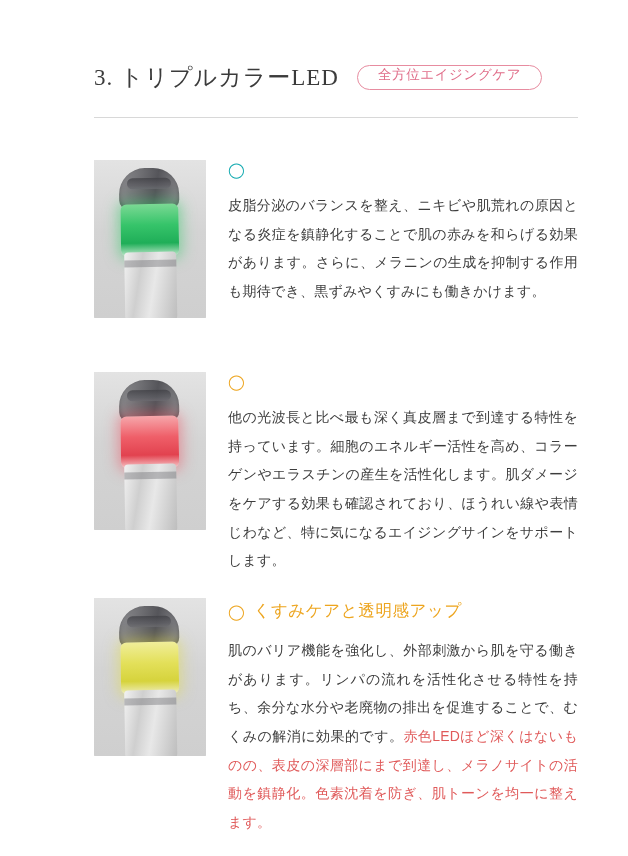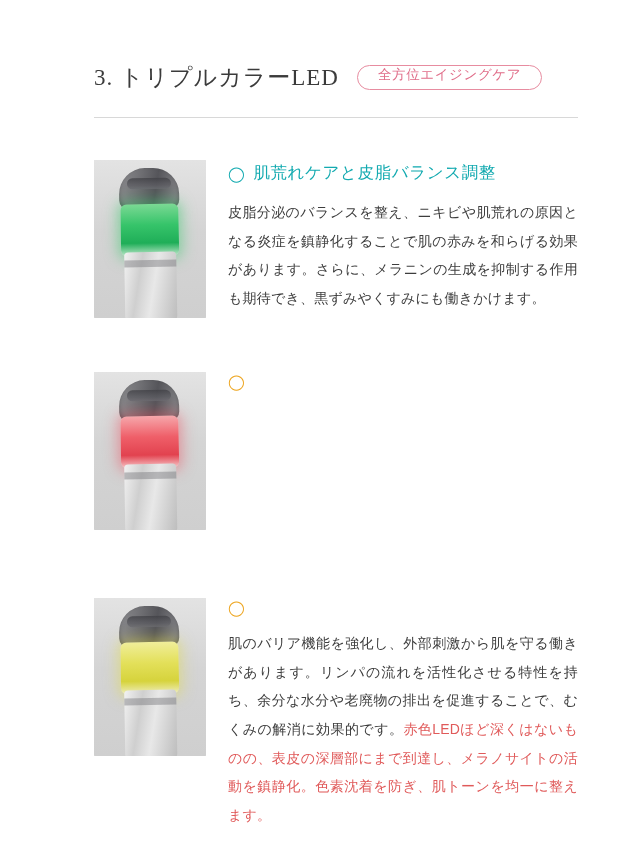--- a/index.html
+++ b/index.html
@@ -190,54 +190,55 @@
       <div class="dev">
         <div class="head"></div>
         <div class="glow green"></div>
         <div class="body"></div>
         <div class="band"></div>
       </div>
     </div>
     <div class="sec-text">
       <div class="sec-title">
         <span class="circle-icon">◯</span>
-        <span>肌荒れケアと皮脂バランス調整</span>
       </div>
       <div class="sec-body"><span>皮脂分泌のバランスを整え、ニキビや肌荒れの原因となる炎症を鎮静化することで肌の赤みを和らげる効果があります。さらに、メラニンの生成を抑制する作用も期待でき、黒ずみやくすみにも働きかけます。</span></div>
     </div>
   </div>
 
   <div class="section sec2">
     <div class="thumb">
       <div class="bg"></div>
       <div class="dev">
         <div class="head"></div>
         <div class="glow red"></div>
         <div class="body"></div>
         <div class="band"></div>
       </div>
     </div>
     <div class="sec-text">
       <div class="sec-title">
         <span class="circle-icon">◯</span>
       </div>
+      <div class="sec-body"><span>他の光波長と比べ最も深く真皮層まで到達する特性を持っています。細胞のエネルギー活性を高め、コラーゲンやエラスチンの産生を活性化します。肌ダメージをケアする効果も確認されており、ほうれい線や表情じわなど、特に気になるエイジングサインをサポートします。</span></div>
     </div>
   </div>
 
   <div class="section sec3">
     <div class="thumb">
       <div class="bg"></div>
       <div class="dev">
         <div class="head"></div>
         <div class="glow yellow"></div>
         <div class="body"></div>
         <div class="band"></div>
       </div>
     </div>
     <div class="sec-text">
       <div class="sec-title">
         <span class="circle-icon">◯</span>
+        <span>くすみケアと透明感アップ</span>
       </div>
       <div class="sec-body"><span>肌のバリア機能を強化し、外部刺激から肌を守る働きがあります。リンパの流れを活性化させる特性を持ち、余分な水分や老廃物の排出を促進することで、むくみの解消に効果的です。</span><span class="hl">赤色LEDほど深くはないものの、表皮の深層部にまで到達し、メラノサイトの活動を鎮静化。色素沈着を防ぎ、肌トーンを均一に整えます。</span></div>
     </div>
   </div>
 
 </div>
 
 </body></html>

